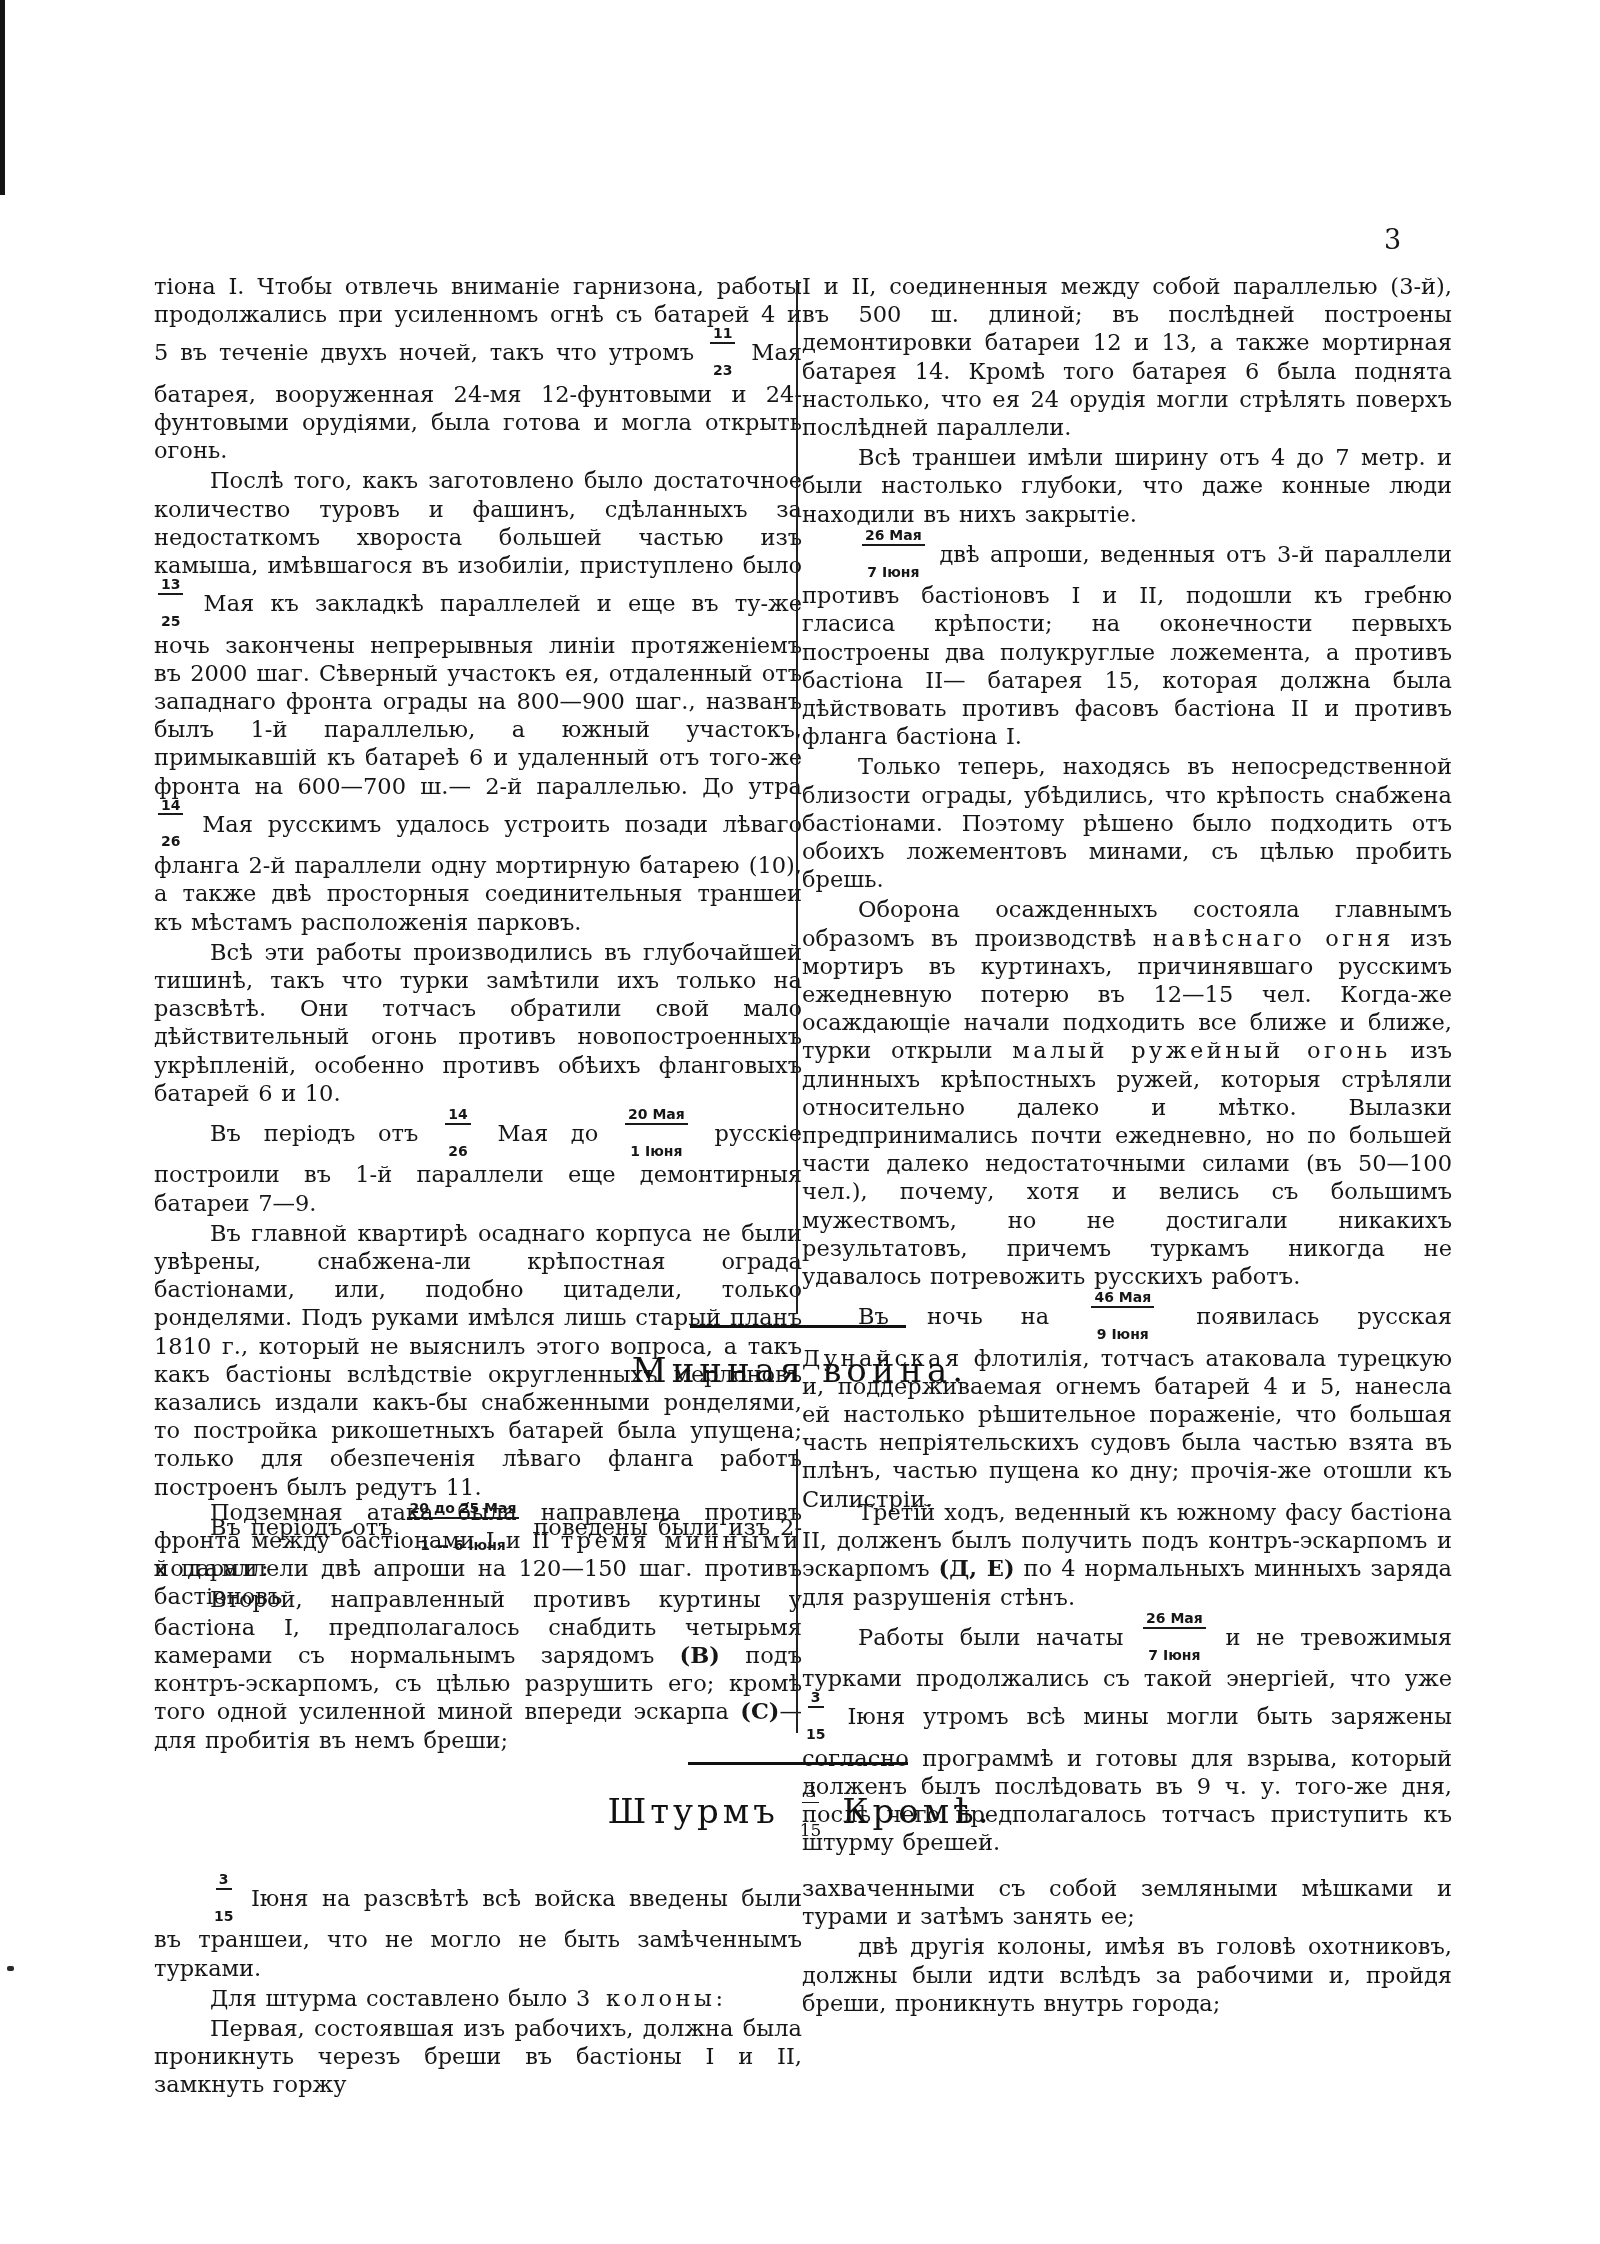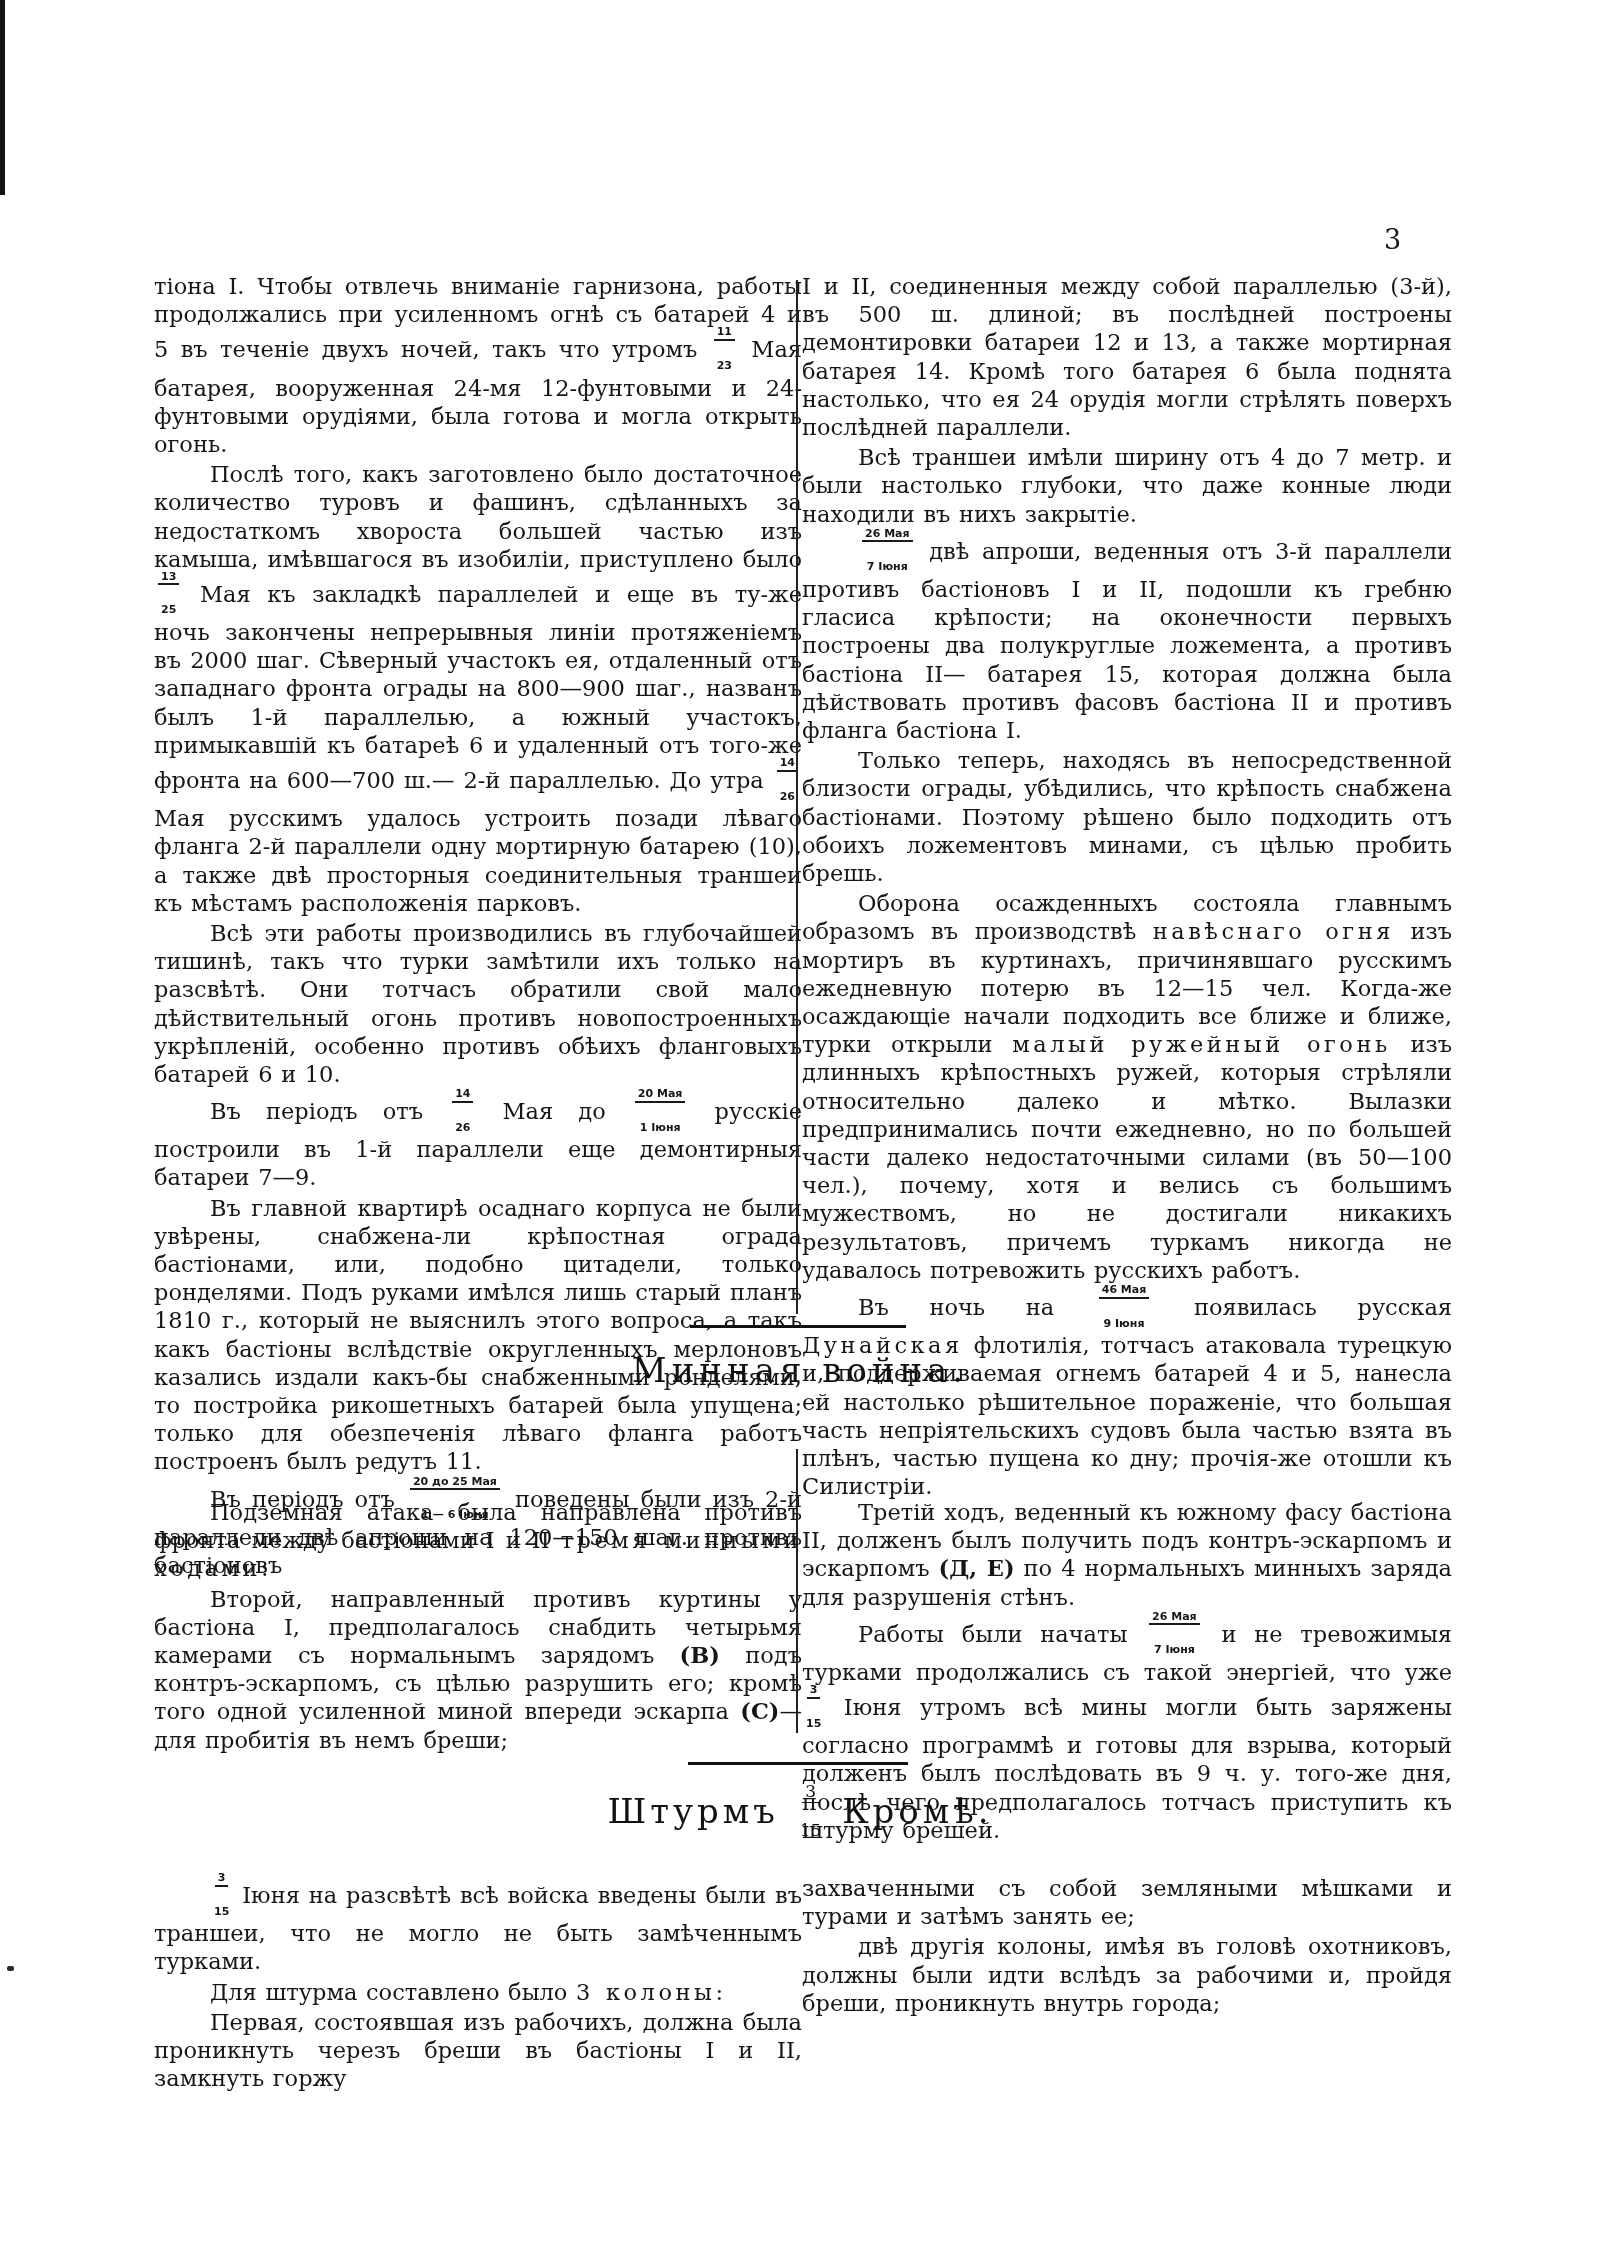--- a/index.html
+++ b/index.html
@@ -27,21 +27,21 @@
   .para{margin:0;}
   .para + .para{margin-top:2px;}
   .para.indent{text-indent:56px;}
   .spaced{letter-spacing:3.5px;}
   .bold{font-weight:bold;}
   
   .frac{
     display:inline-flex;flex-direction:column;align-items:center;
     vertical-align:middle;margin:0 4px;line-height:1.05;
     font-family:"DejaVu Sans","Liberation Sans",sans-serif;
-    font-size:11px;font-weight:bold;letter-spacing:0;word-spacing:0;
+    font-size:14px;font-weight:bold;letter-spacing:0;word-spacing:0;
     text-indent:0;transform:translateY(-2px);white-space:nowrap;
   }
   .frac .top{padding:0 3px 1px;border-bottom:2px solid #1a1a1a;white-space:nowrap;}
   .frac .bot{padding-top:19px;white-space:nowrap;}
   
   .vdivider{position:absolute;width:2px;background:#222;}
   .vd1{left:796px;top:280px;height:1034px;}
   .vd2{left:796px;top:1449px;height:284px;}
   
   .hrule{position:absolute;height:3px;background:#111;}

